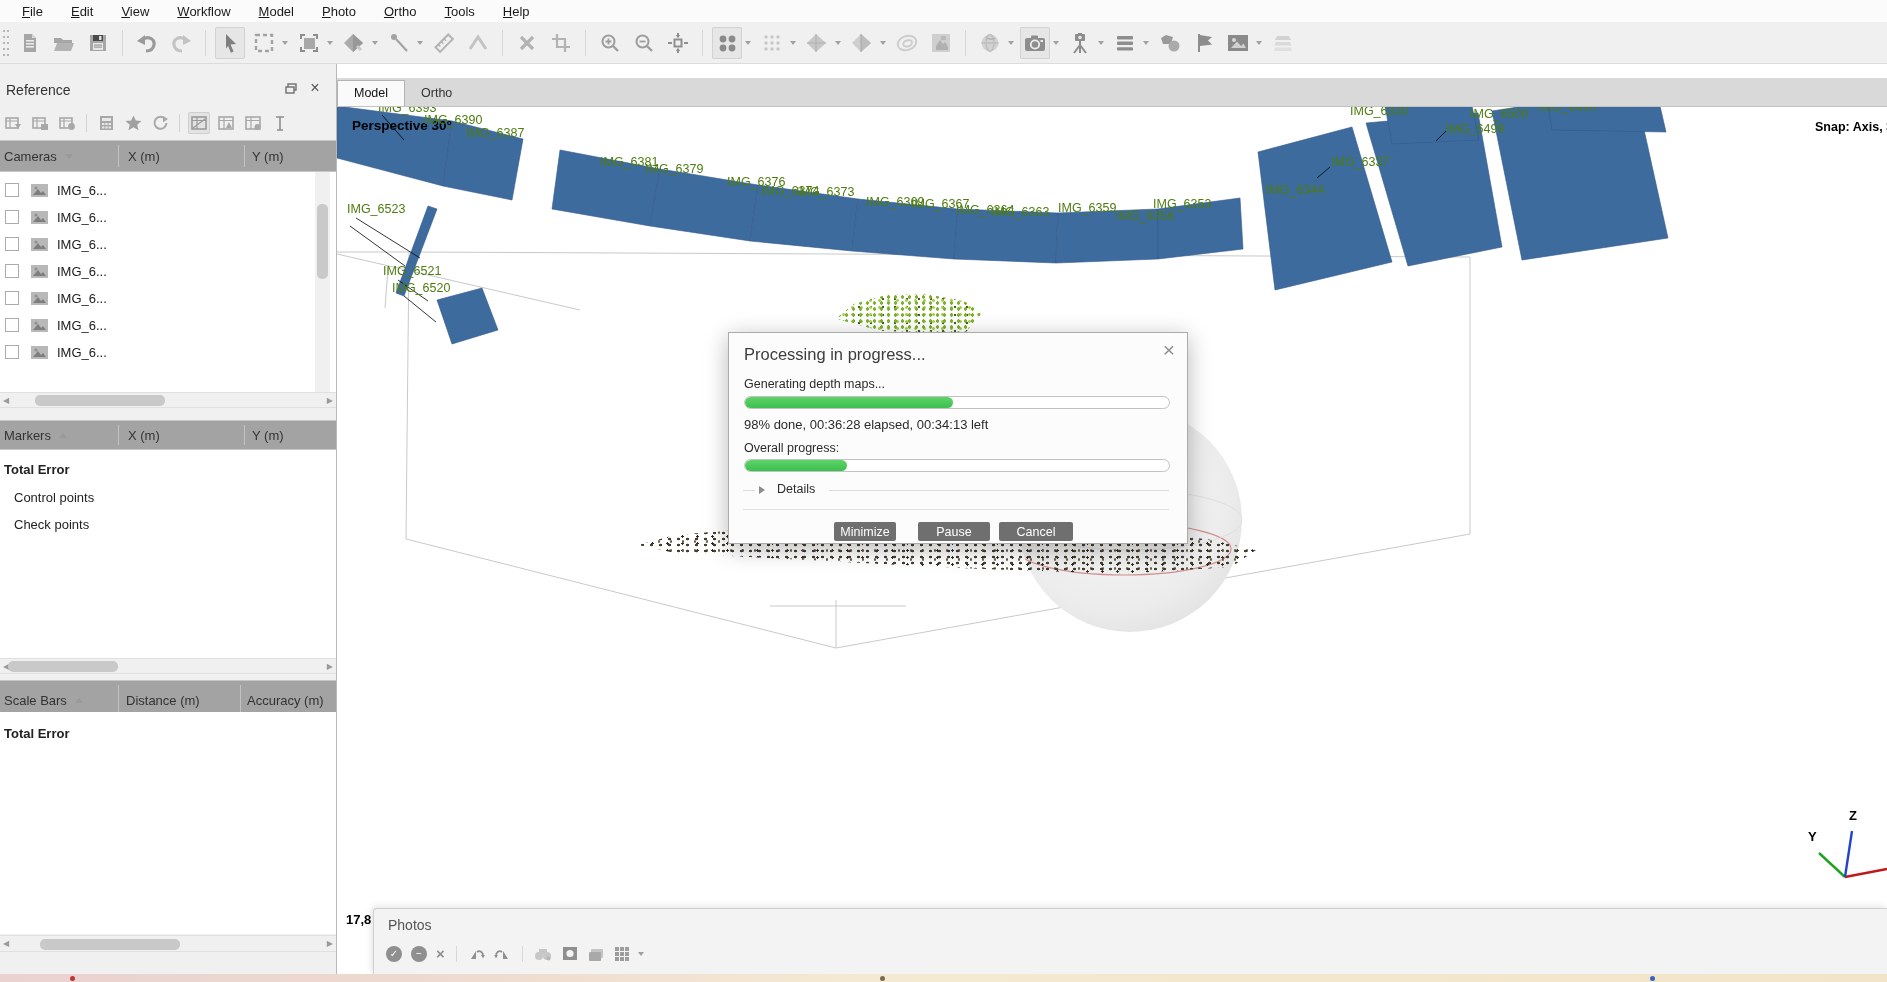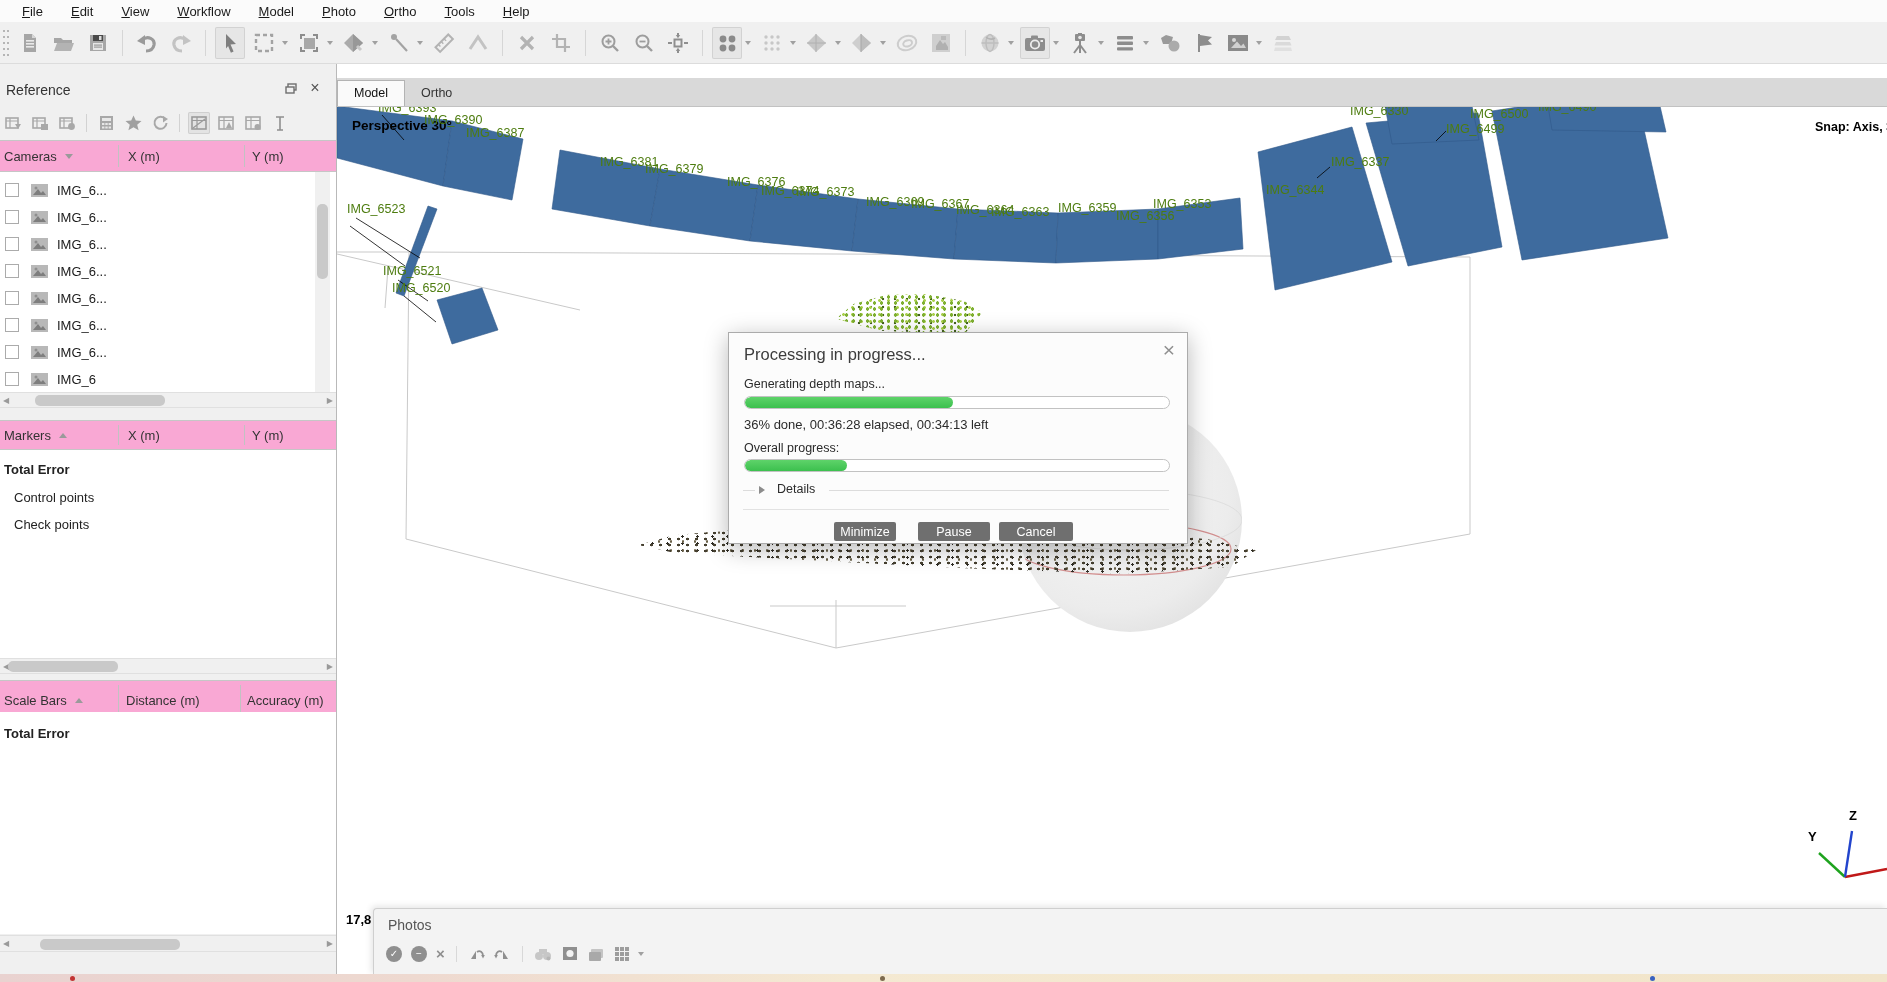--- a/index.html
+++ b/index.html
@@ -45,21 +45,21 @@
     clip-path:polygon(0 62%,12% 25%,35% 2%,62% 0,88% 18%,100% 46%,88% 100%,30% 92%);}
   
   .ref{position:absolute;left:0;top:64px;width:337px;bottom:0;background:#f0f0f0;z-index:10;
        border-right:1px solid #b9b9b9;box-sizing:border-box;font-size:13px;color:#222;}
   .ref .ttl{position:absolute;left:6px;top:18px;font-size:14px;color:#333;}
   .winbtn{position:absolute;top:16px;width:18px;height:16px;display:flex;align-items:center;justify-content:center;color:#555;}
   .ref-tools{position:absolute;left:2px;top:46px;height:26px;display:flex;align-items:center;gap:5px;}
   .ref-tools .rsep{width:1px;height:18px;background:#d2d2d2;margin:0 3px;}
   .ri{width:22px;height:22px;display:flex;align-items:center;justify-content:center;border-radius:2px;}
   .ri.pressed{background:#e3e3e3;box-shadow:inset 0 0 0 1px #cfcfcf;}
-  .thead{position:absolute;left:0;width:100%;background:#f9a8d4;border-top:1px solid #c6c6c6;border-bottom:1px solid #c6c6c6;box-sizing:border-box;}
+  .thead{position:absolute;left:0;width:100%;background:#a3a3a3;border-top:1px solid #c6c6c6;border-bottom:1px solid #c6c6c6;box-sizing:border-box;}
   .thead .c{position:absolute;top:0;height:100%;display:flex;align-items:center;font-size:13px;color:#333;}
   .thead .div{position:absolute;top:4px;bottom:4px;width:1px;background:#c2c2c2;}
   .sort{width:0;height:0;border-left:4px solid transparent;border-right:4px solid transparent;margin-left:8px;}
   .sort.up{border-bottom:5px solid #9a9a9a;}
   .sort.dn{border-top:5px solid #9a9a9a;}
   .tbody{position:absolute;left:0;width:100%;background:#ffffff;overflow:hidden;}
   .cam-row{position:absolute;left:0;width:100%;height:27px;}
   .cb{position:absolute;left:5px;top:6px;width:14px;height:14px;background:#fff;border:1px solid #ababab;box-sizing:border-box;}
   .imgic{position:absolute;left:31px;top:7px;}
   .rowlbl{position:absolute;left:57px;top:6px;font-size:13px;color:#1a1a1a;}
@@ -622,29 +622,20 @@
       </div>
     <div class="cam-row" style="top:167px;">
         <span class="cb"></span>
         <svg class="imgic" width="17" height="13">
           <rect width="17" height="13" fill="#b8b8b8"></rect>
           <polygon points="2,11 7,5 10,9 12,7 15,11" fill="#7e7e7e"></polygon>
           <circle cx="5" cy="4" r="1.5" fill="#8e8e8e"></circle>
         </svg>
         <span class="rowlbl">IMG_6...</span>
       </div>
-    <div class="cam-row" style="top:194px;">
-        <span class="cb"></span>
-        <svg class="imgic" width="17" height="13">
-          <rect width="17" height="13" fill="#b8b8b8"></rect>
-          <polygon points="2,11 7,5 10,9 12,7 15,11" fill="#7e7e7e"></polygon>
-          <circle cx="5" cy="4" r="1.5" fill="#8e8e8e"></circle>
-        </svg>
-        <span class="rowlbl">IMG_6</span>
-      </div>
   </div>
   <div class="vsb" style="right:6px;top:108px;height:220px;">
       <div class="thumb" style="top:32px;height:75px;"></div>
     </div>
   <div class="hsb" style="top:328px;">
     <span class="ar" style="left:3px;">◀</span>
     <div class="thumb" style="left:35px;width:130px;"></div>
     <span class="ar" style="right:3px;">▶</span>
   </div>
 
@@ -705,21 +696,21 @@
   </div>
 </div>
 
 <div class="dlg">
   <div class="title">Processing in progress...</div>
   <div class="x">×</div>
   <div class="lab" style="top:44px;">Generating depth maps...</div>
   <div class="pbar" style="top:63px;">
       <div class="pfill" style="width: 49%;"></div>
     </div>
-  <div class="lab" style="top:84px;font-size:13px;">36% done, 00:36:28 elapsed, 00:34:13 left</div>
+  <div class="lab" style="top:84px;font-size:13px;">98% done, 00:36:28 elapsed, 00:34:13 left</div>
   <div class="lab" style="top:108px;">Overall progress:</div>
   <div class="pbar" style="top:126px;">
       <div class="pfill" style="width: 24%;"></div>
     </div>
   <div class="det-line" style="left:14px;top:157px;width:12px;"></div>
   <div class="det-tri"></div>
   <div class="det-lab">Details</div>
   <div class="det-line" style="left:100px;top:157px;right:18px;"></div>
   <div class="det-line" style="left:14px;top:176px;right:18px;background:#e2e2e2;"></div>
   <div class="dbtn" style="left:105px;width:62px;">Minimize</div>

